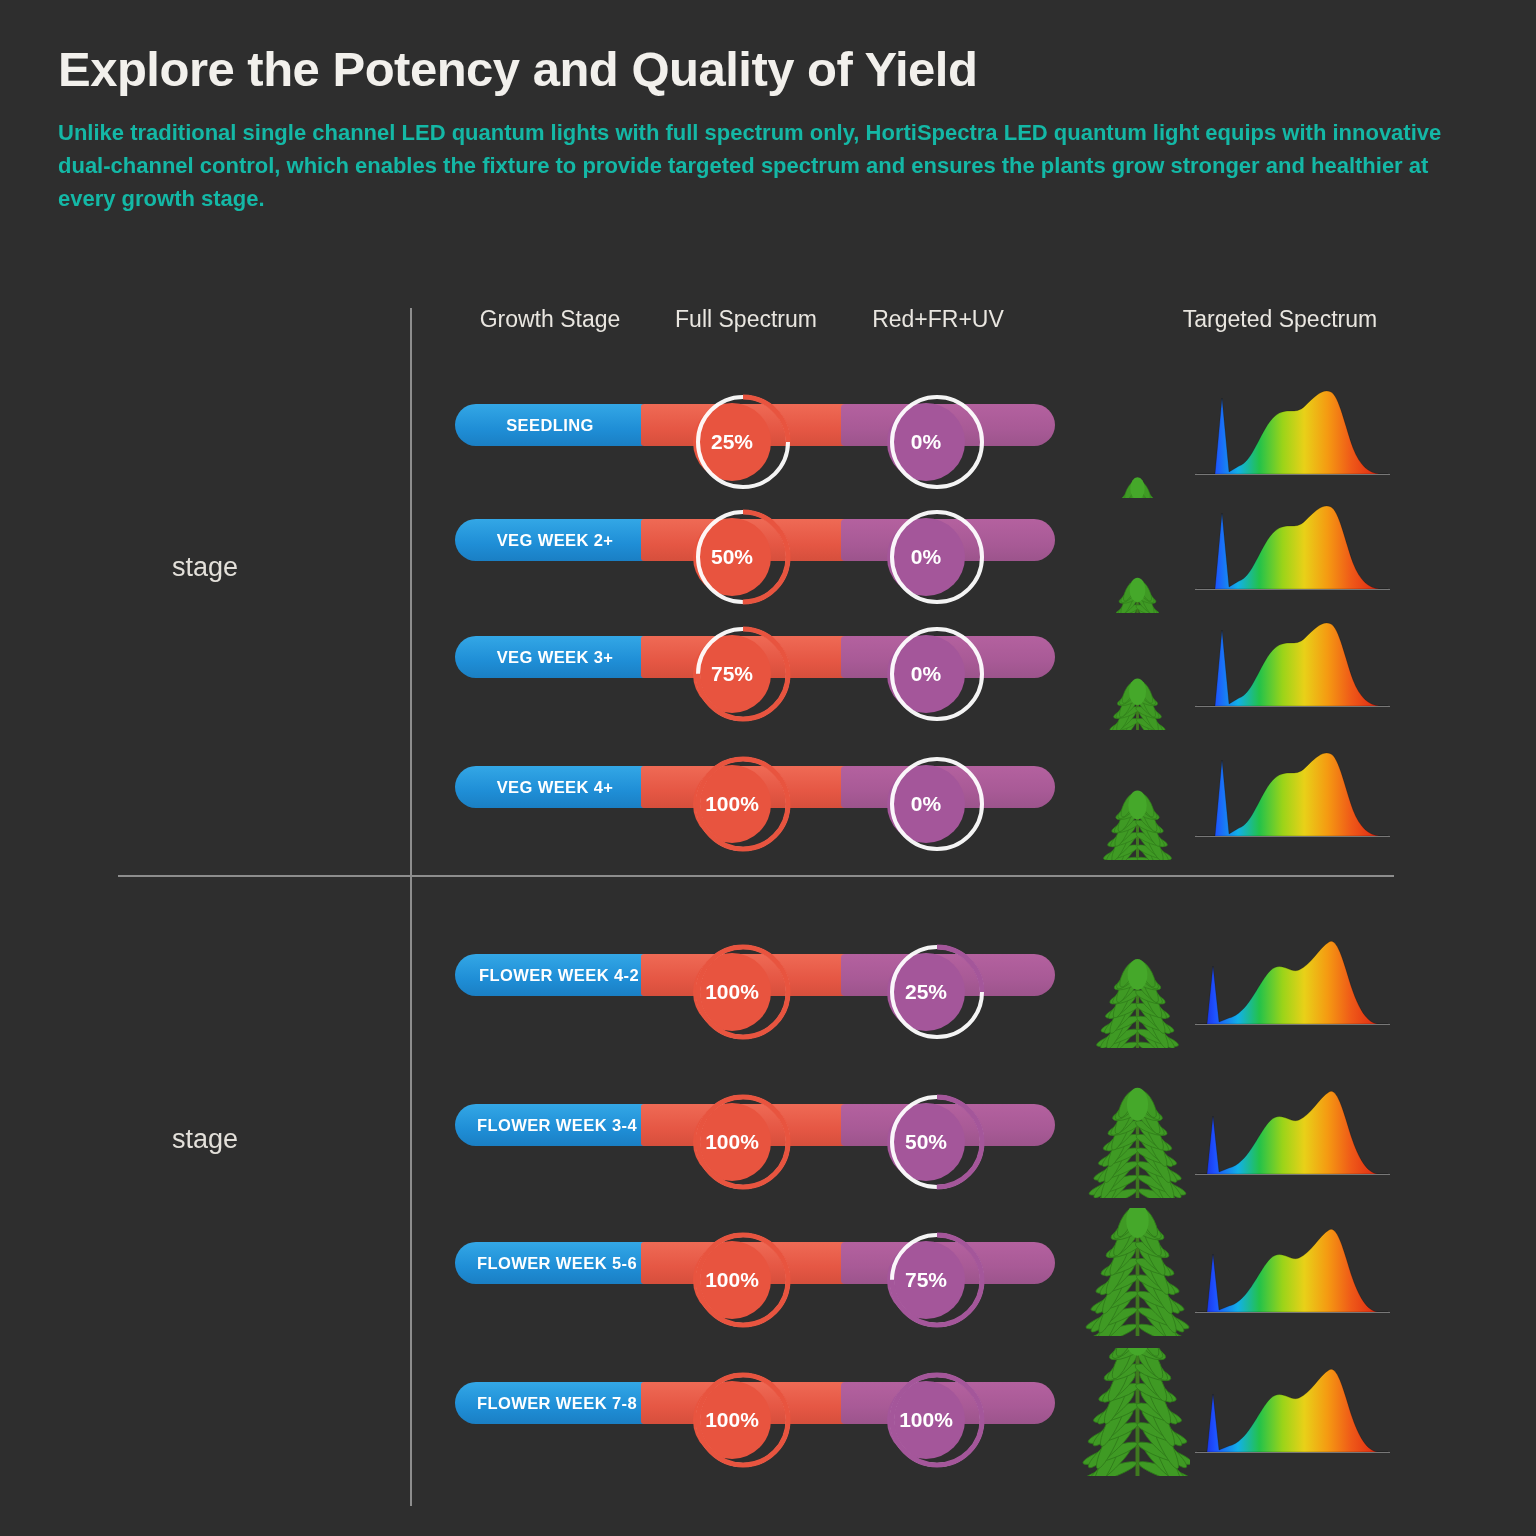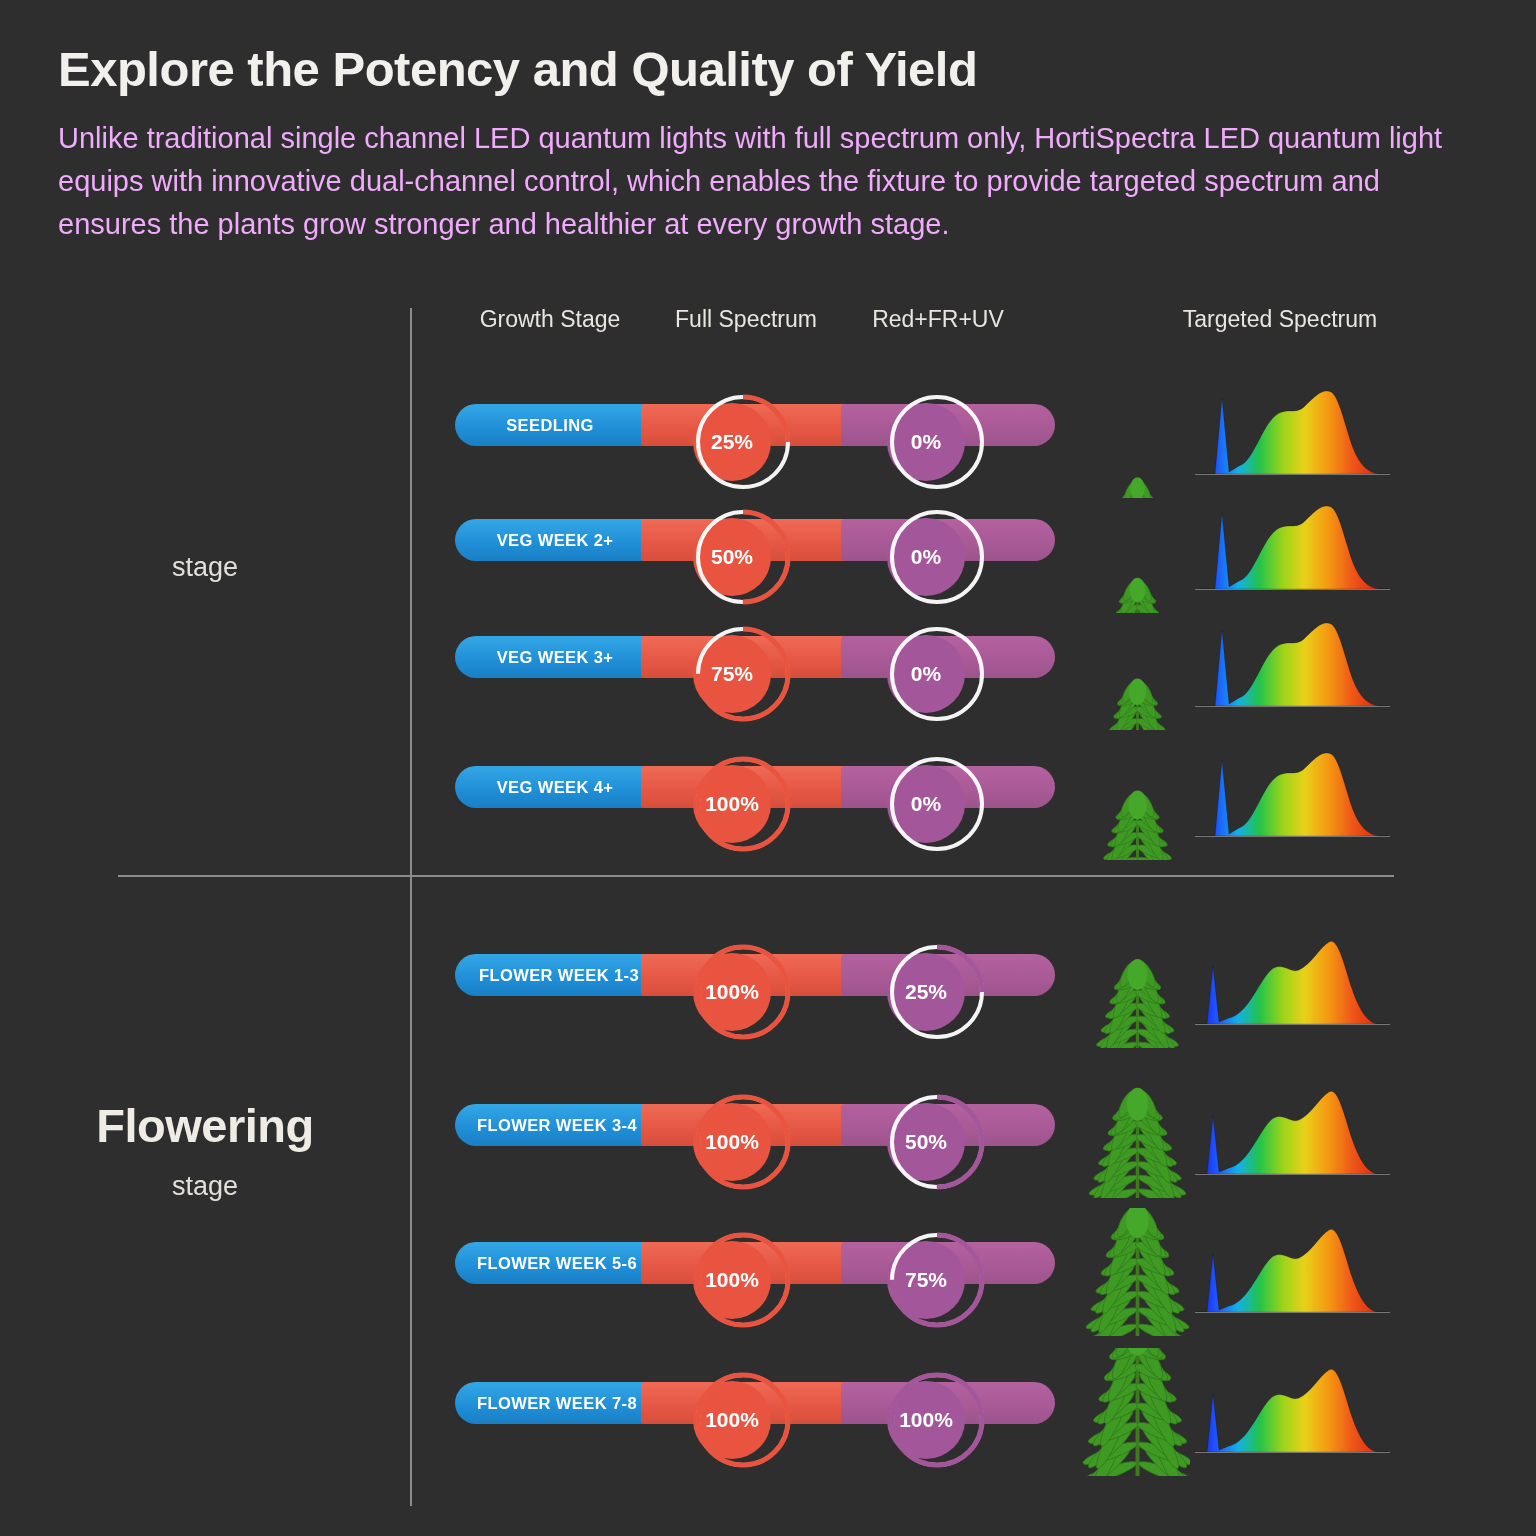--- a/index.html
+++ b/index.html
@@ -22,25 +22,26 @@
   }
   .title {
     font-size: 49px;
     font-weight: bold;
     letter-spacing: -0.5px;
     color: #f2f0ec;
     margin: 0 0 22px 0;
     line-height: 1.05;
   }
   .intro {
-    font-size: 29px;
+    font-size: 22px;
     line-height: 1.48;
-    color: #f0abfc;
+    color: #14b8a6;
     max-width: 1430px;
     margin: 0;
+    font-weight: bold;
   }
 
   
   .chart {
     position: absolute;
     left: 0;
     top: 286px;
     width: 1536px;
     height: 1250px;
     padding-left: 41px;
@@ -211,21 +212,20 @@
 
   <div class="col-head ch-stage">Growth Stage</div>
   <div class="col-head ch-full">Full Spectrum</div>
   <div class="col-head ch-red">Red+FR+UV</div>
   <div class="col-head ch-target">Targeted Spectrum</div>
 
   <div class="stage-label sl-veg">
     <div class="small">stage</div>
   </div>
   <div class="stage-label sl-flow">
-    <div class="big">Flowering</div>
     <div class="small">stage</div>
   </div>
 
   <div id="rows-container">
       <div class="row" style="top: 90px;">
     <div class="bar">
       <div class="seg-blue" style="width:190px">
         <span>SEEDLING</span>
       </div>
       <div class="seg-red"></div>
@@ -539,21 +539,21 @@
               </clipPath>
     </defs>
     <rect x="0" y="0" width="195" height="100" fill="url(#gsp3)" clip-path="url(#csp3)"></rect>
     <path d="M2,98 L20,98 L27,22 L34,96 L44,90 C58,86 66,52 80,40 C92,30 100,40 110,30 C120,20 128,12 136,16 C144,20 150,50 158,72 C165,90 174,97 184,98 L193,98 Z" fill="none" stroke="#000000" stroke-width="0.6" opacity="0.35"></path>
     <line x1="0" y1="98.5" x2="195" y2="98.5" stroke="#777" stroke-width="1"></line>
   </svg></div>
   </div>
       <div class="row" style="top: 640px;">
     <div class="bar">
       <div class="seg-blue" style="width:208px">
-        <span>FLOWER WEEK  1-3</span>
+        <span>FLOWER WEEK  4-2</span>
       </div>
       <div class="seg-red"></div>
       <div class="seg-purple"></div>
     </div>
     <div class="donut donut-red">
       <svg class="ring" viewBox="0 0 100 100">
       <circle cx="50" cy="50" r="45" fill="none" stroke="#ffffff" stroke-width="4" opacity="0.95"></circle>
       <circle cx="50" cy="50" r="45" fill="none" stroke="#e8543f" stroke-width="5" stroke-dasharray="282.7433388230814 0" stroke-dashoffset="0" transform="rotate(-90 50 50)" stroke-linecap="butt"></circle>
     </svg>
       <div class="core">100%</div>

